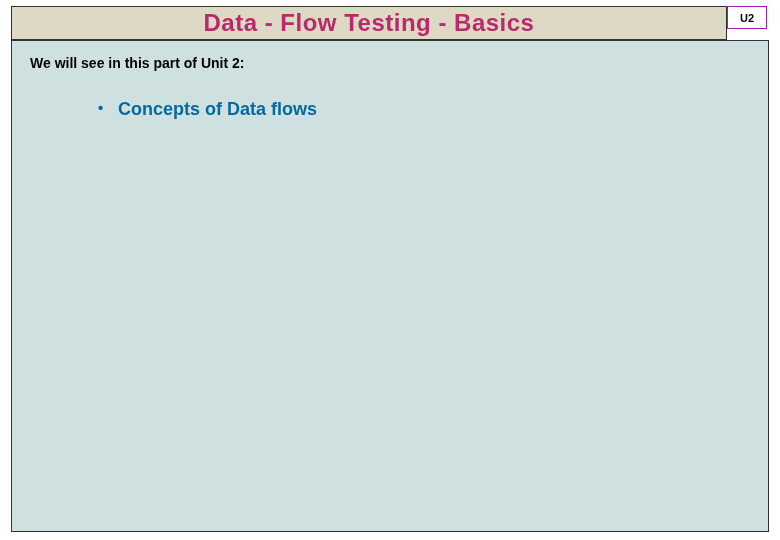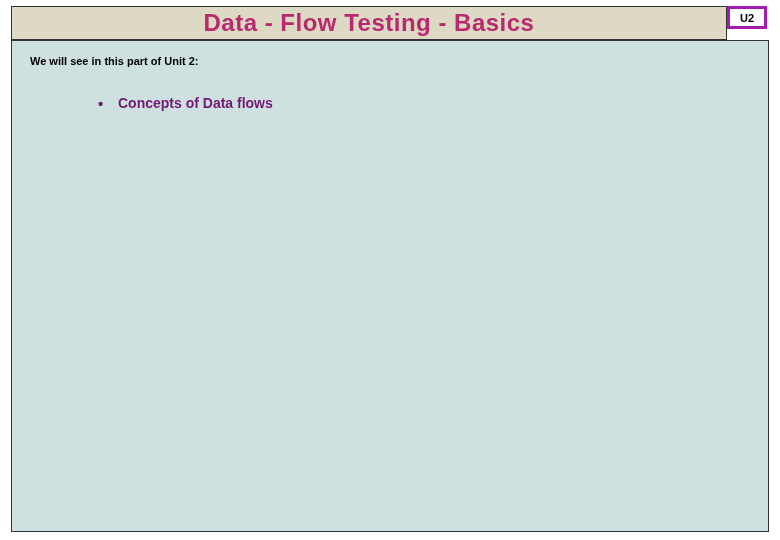--- a/index.html
+++ b/index.html
@@ -38,52 +38,52 @@
       color: #b82a6b;
       letter-spacing: 0.5px;
     }
     .unit-badge {
       position: absolute;
       top: 6px;
       right: 13px;
       width: 40px;
       height: 23px;
       background: #ffffff;
-      border: 3px solid #a21caf;
+      border: 1px solid #a21caf;
       display: flex;
       align-items: center;
       justify-content: center;
       font-size: 11px;
       font-weight: bold;
       color: #000;
     }
     .content-area {
       position: absolute;
       top: 40px;
       left: 11px;
       width: 758px;
       height: 492px;
       background: #cfe0e0;
       border: 1px solid #333;
       padding: 14px 18px;
     }
     .intro-text {
-      font-size: 11px;
+      font-size: 14px;
       font-weight: bold;
       color: #000;
       margin-bottom: 28px;
     }
     .bullet-list {
       list-style: none;
       padding-left: 88px;
     }
     .bullet-item {
-      font-size: 14px;
+      font-size: 18px;
       font-weight: bold;
-      color: #701a75;
+      color: #0369a1;
       margin-bottom: 26px;
       position: relative;
     }
     .bullet-item::before {
       content: "•";
       position: absolute;
       left: -20px;
       font-size: 15px;
     }
   </style>

